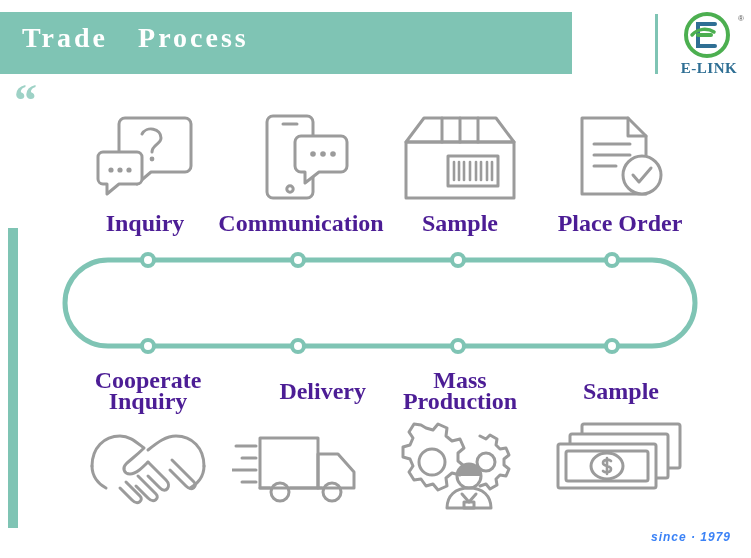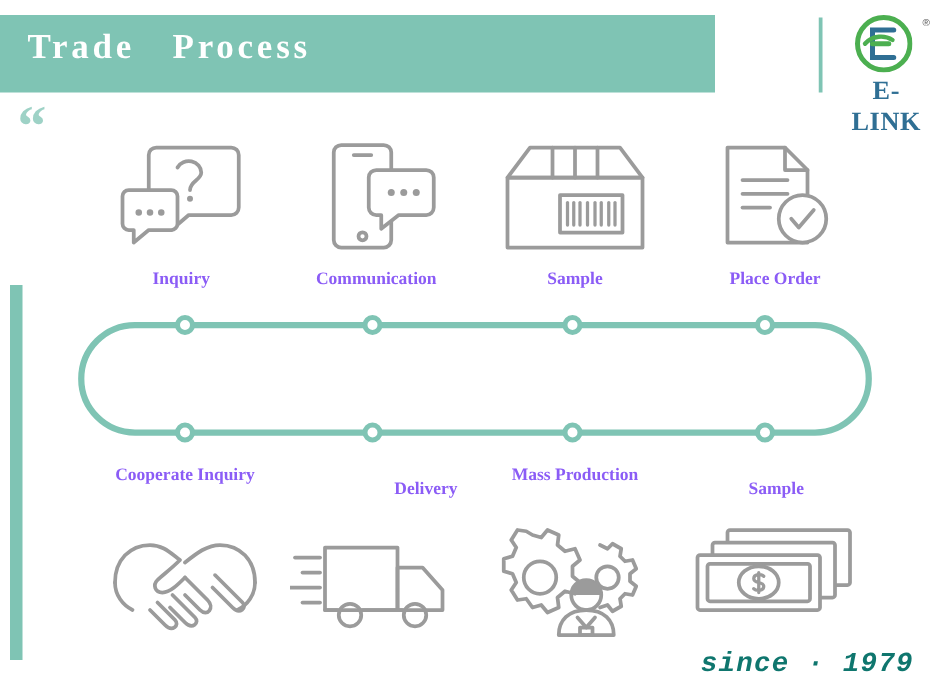--- a/index.html
+++ b/index.html
@@ -76,44 +76,44 @@
     font-size: 8px;
     color: #555;
   }
   .logo-text {
     position: absolute;
     left: 0;
     top: 48px;
     width: 74px;
     text-align: center;
     font-family: "Liberation Serif", serif;
-    font-size: 21px;
+    font-size: 15px;
     font-weight: bold;
     color: #2f6f94;
     letter-spacing: 0.5px;
   }
 
   
   .left-bar {
     position: absolute;
     left: 8px;
     top: 228px;
     width: 10px;
     height: 300px;
     background: #7fc4b4;
   }
 
   
   .stage-label {
     position: absolute;
     text-align: center;
     font-family: "Liberation Serif", serif;
-    font-size: 14px;
-    font-weight: bold;
-    color: #8b5cf6;
+    font-size: 24px;
+    font-weight: bold;
+    color: #4c1d95;
     line-height: 21px;
   }
 
   
   .icon-box {
     position: absolute;
   }
   .icon-box svg { display: block; }
 
   
@@ -123,25 +123,25 @@
     top: 246px;
     width: 640px;
     height: 115px;
   }
 
   
   .since {
     position: absolute;
     right: 20px;
     bottom: 14px;
-    font-family: Liberation Mono, monospace;
-    font-size: 22px;
+    font-family: Liberation Sans, sans-serif;
+    font-size: 12px;
     font-weight: bold;
     font-style: italic;
-    color: #0f766e;
+    color: #3b82f6;
     letter-spacing: 1px;
   }
 </style>
 </head>
 <body>
 
 <div class="title-bar"></div>
 <div class="title-text">Trade   Process</div>
 <div class="quote-mark">“</div>
 

